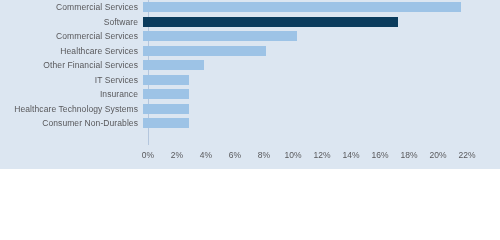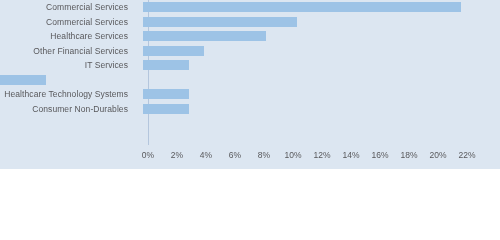--- a/index.html
+++ b/index.html
@@ -36,21 +36,21 @@
     width: 100%;
     height: 14.5px;
     display: flex;
     align-items: center;
   }
 
   .cat-label {
     width: 143px;
     flex: 0 0 143px;
     text-align: right;
-    padding-right: 15px;
+    padding-right: 5px;
     box-sizing: border-box;
     font-size: 8.5px;
     line-height: 10px;
     color: #58585b;
     white-space: nowrap;
     letter-spacing: 0.01em;
   }
 
   .bar-track {
     position: relative;
@@ -105,20 +105,26 @@
   <div class="plot-wrap">
     <div class="axis-line"></div>
     <div id="rows">
         <div class="row">
           <div class="cat-label">Commercial Services</div>
           <div class="bar-track">
             <div class="bar" title="Commercial Services: 21.9%" style="width: 317.55px;"></div>
           </div>
         </div>
         <div class="row">
+          <div class="cat-label">Software</div>
+          <div class="bar-track">
+            <div class="bar highlight" title="Software: 17.6%" style="width: 255.2px;"></div>
+          </div>
+        </div>
+        <div class="row">
           <div class="cat-label">Commercial Services</div>
           <div class="bar-track">
             <div class="bar" title="Commercial Products: 10.6%" style="width: 153.7px;"></div>
           </div>
         </div>
         <div class="row">
           <div class="cat-label">Healthcare Services</div>
           <div class="bar-track">
             <div class="bar" title="Healthcare Services: 8.5%" style="width: 123.25px;"></div>
           </div>
@@ -129,20 +135,21 @@
             <div class="bar" title="Other Financial Services: 4.2%" style="width: 60.9px;"></div>
           </div>
         </div>
         <div class="row">
           <div class="cat-label">IT Services</div>
           <div class="bar-track">
             <div class="bar" title="IT Services: 3.2%" style="width: 46.4px;"></div>
           </div>
         </div>
         <div class="row">
+          <div class="cat-label">Insurance</div>
           <div class="bar-track">
             <div class="bar" title="Insurance: 3.2%" style="width: 46.4px;"></div>
           </div>
         </div>
         <div class="row">
           <div class="cat-label">Healthcare Technology Systems</div>
           <div class="bar-track">
             <div class="bar" title="Healthcare Technology Systems: 3.2%" style="width: 46.4px;"></div>
           </div>
         </div>

